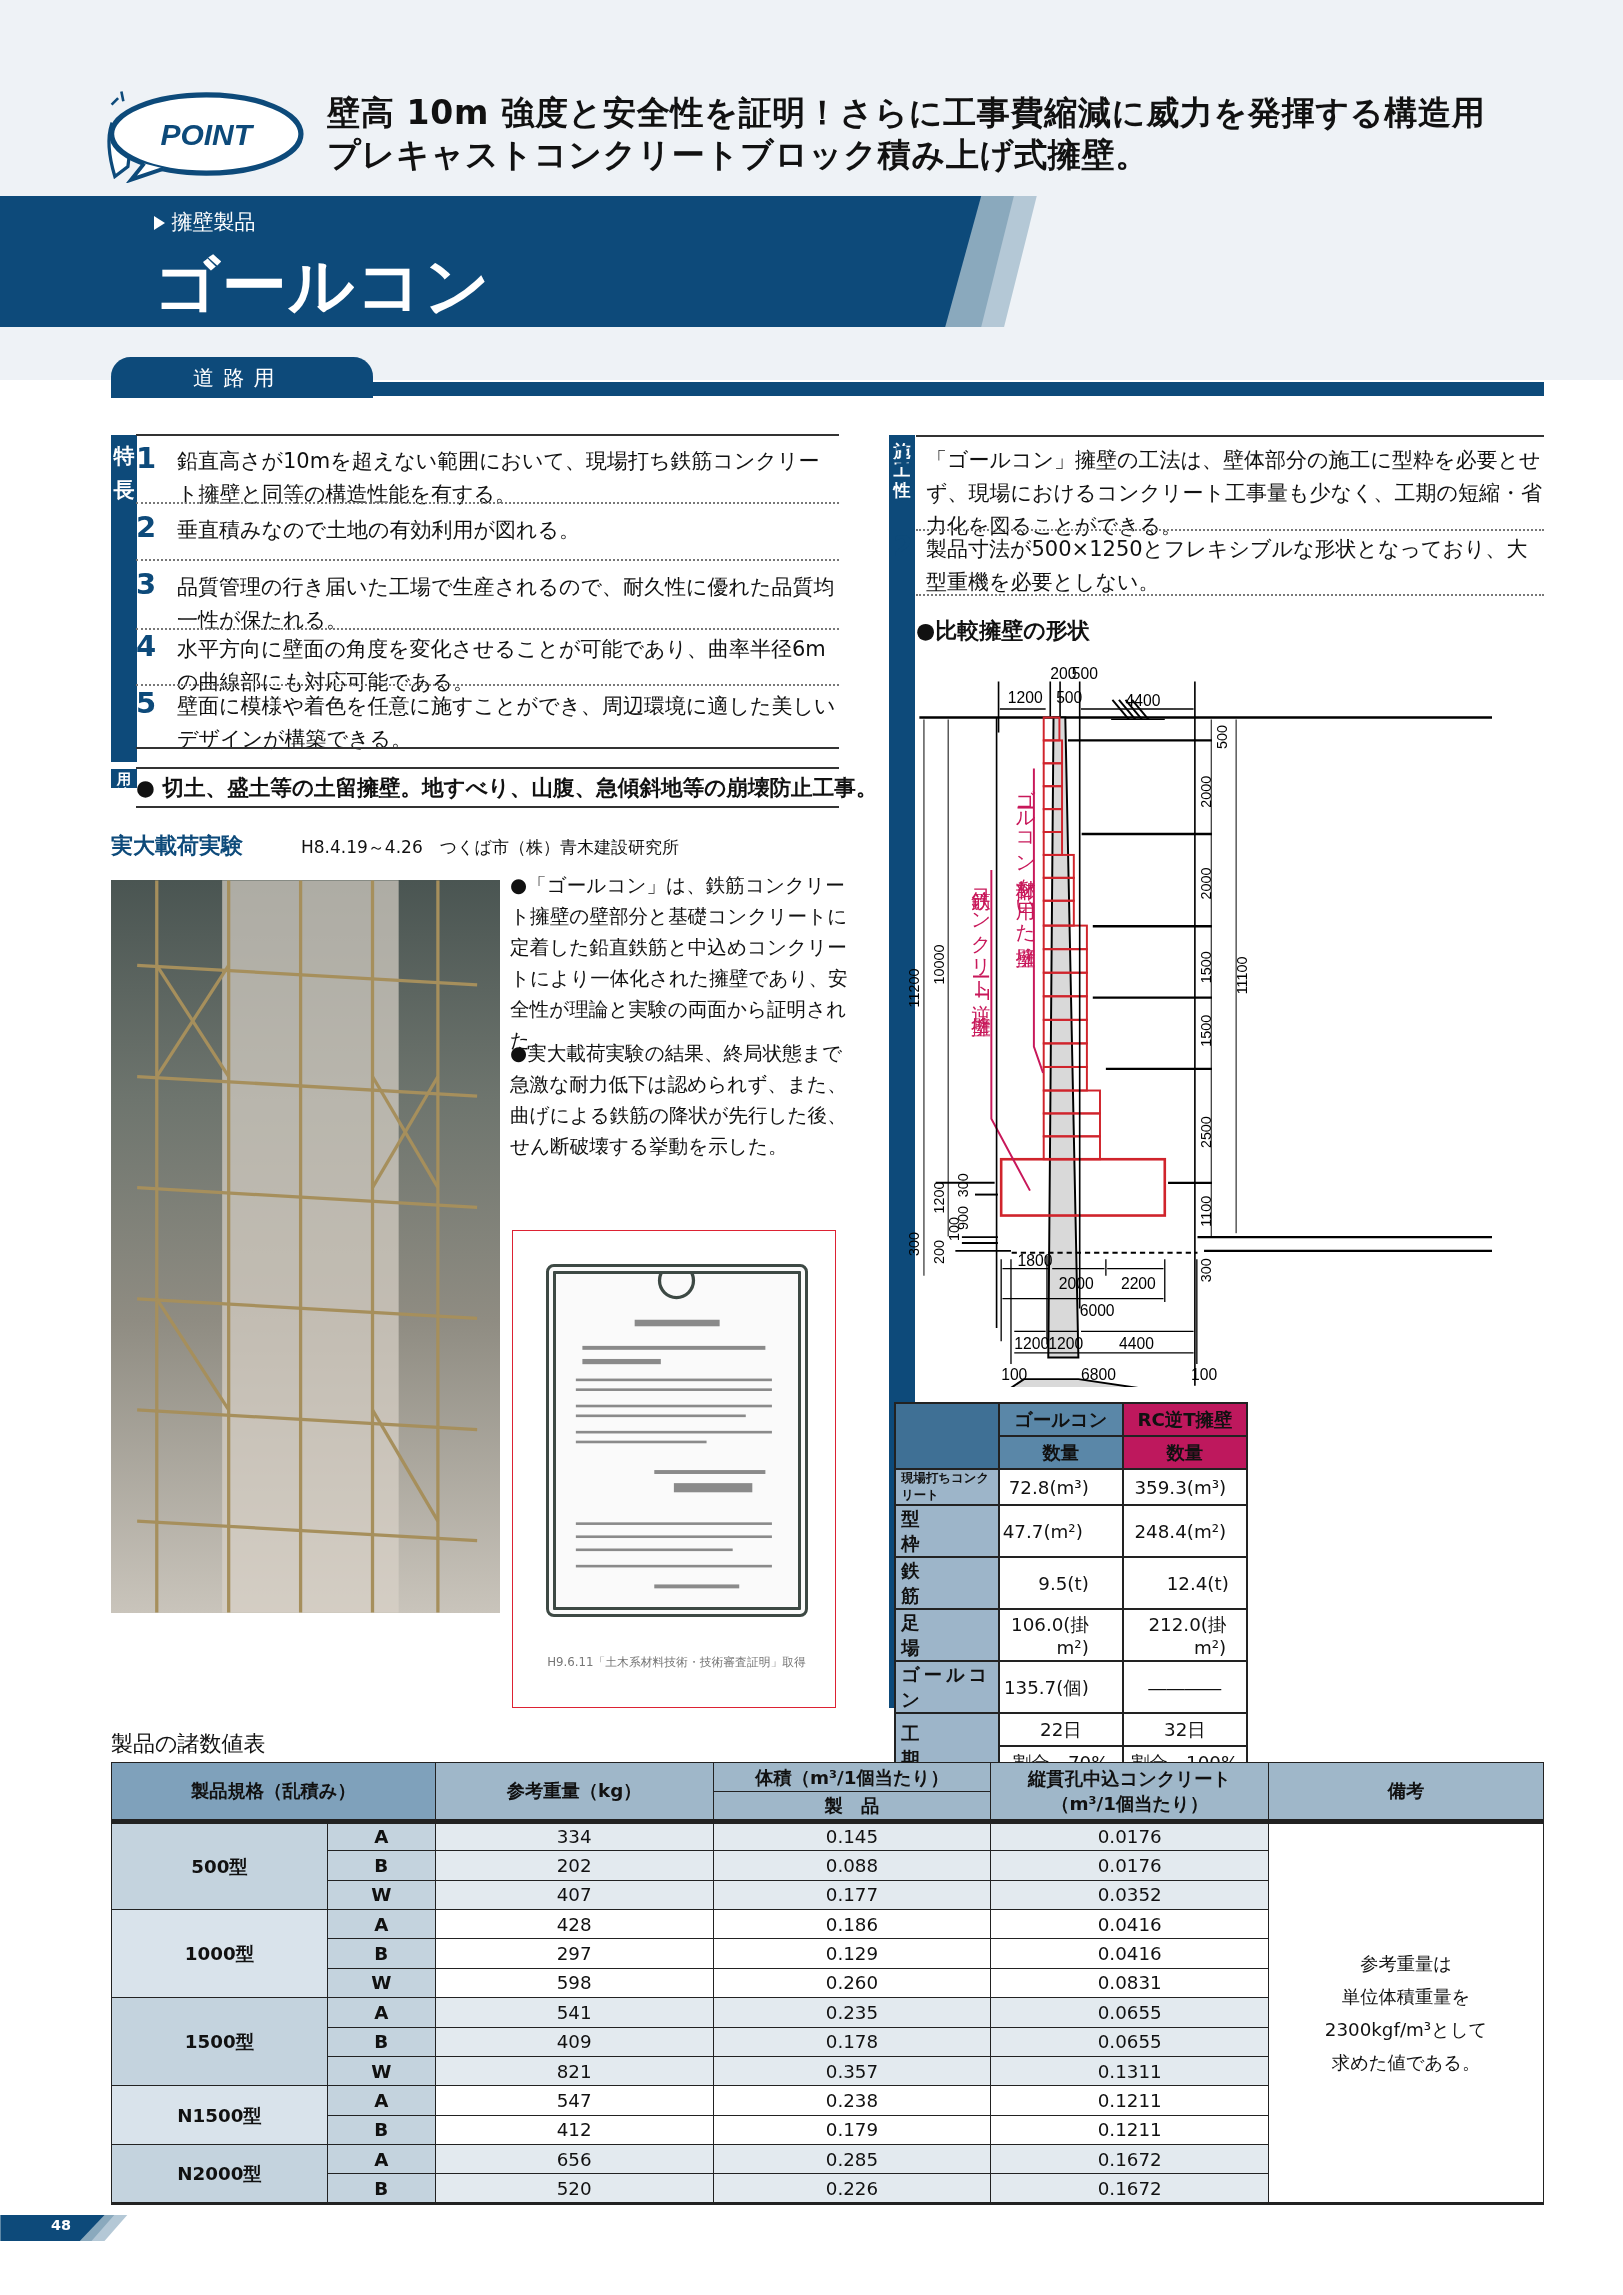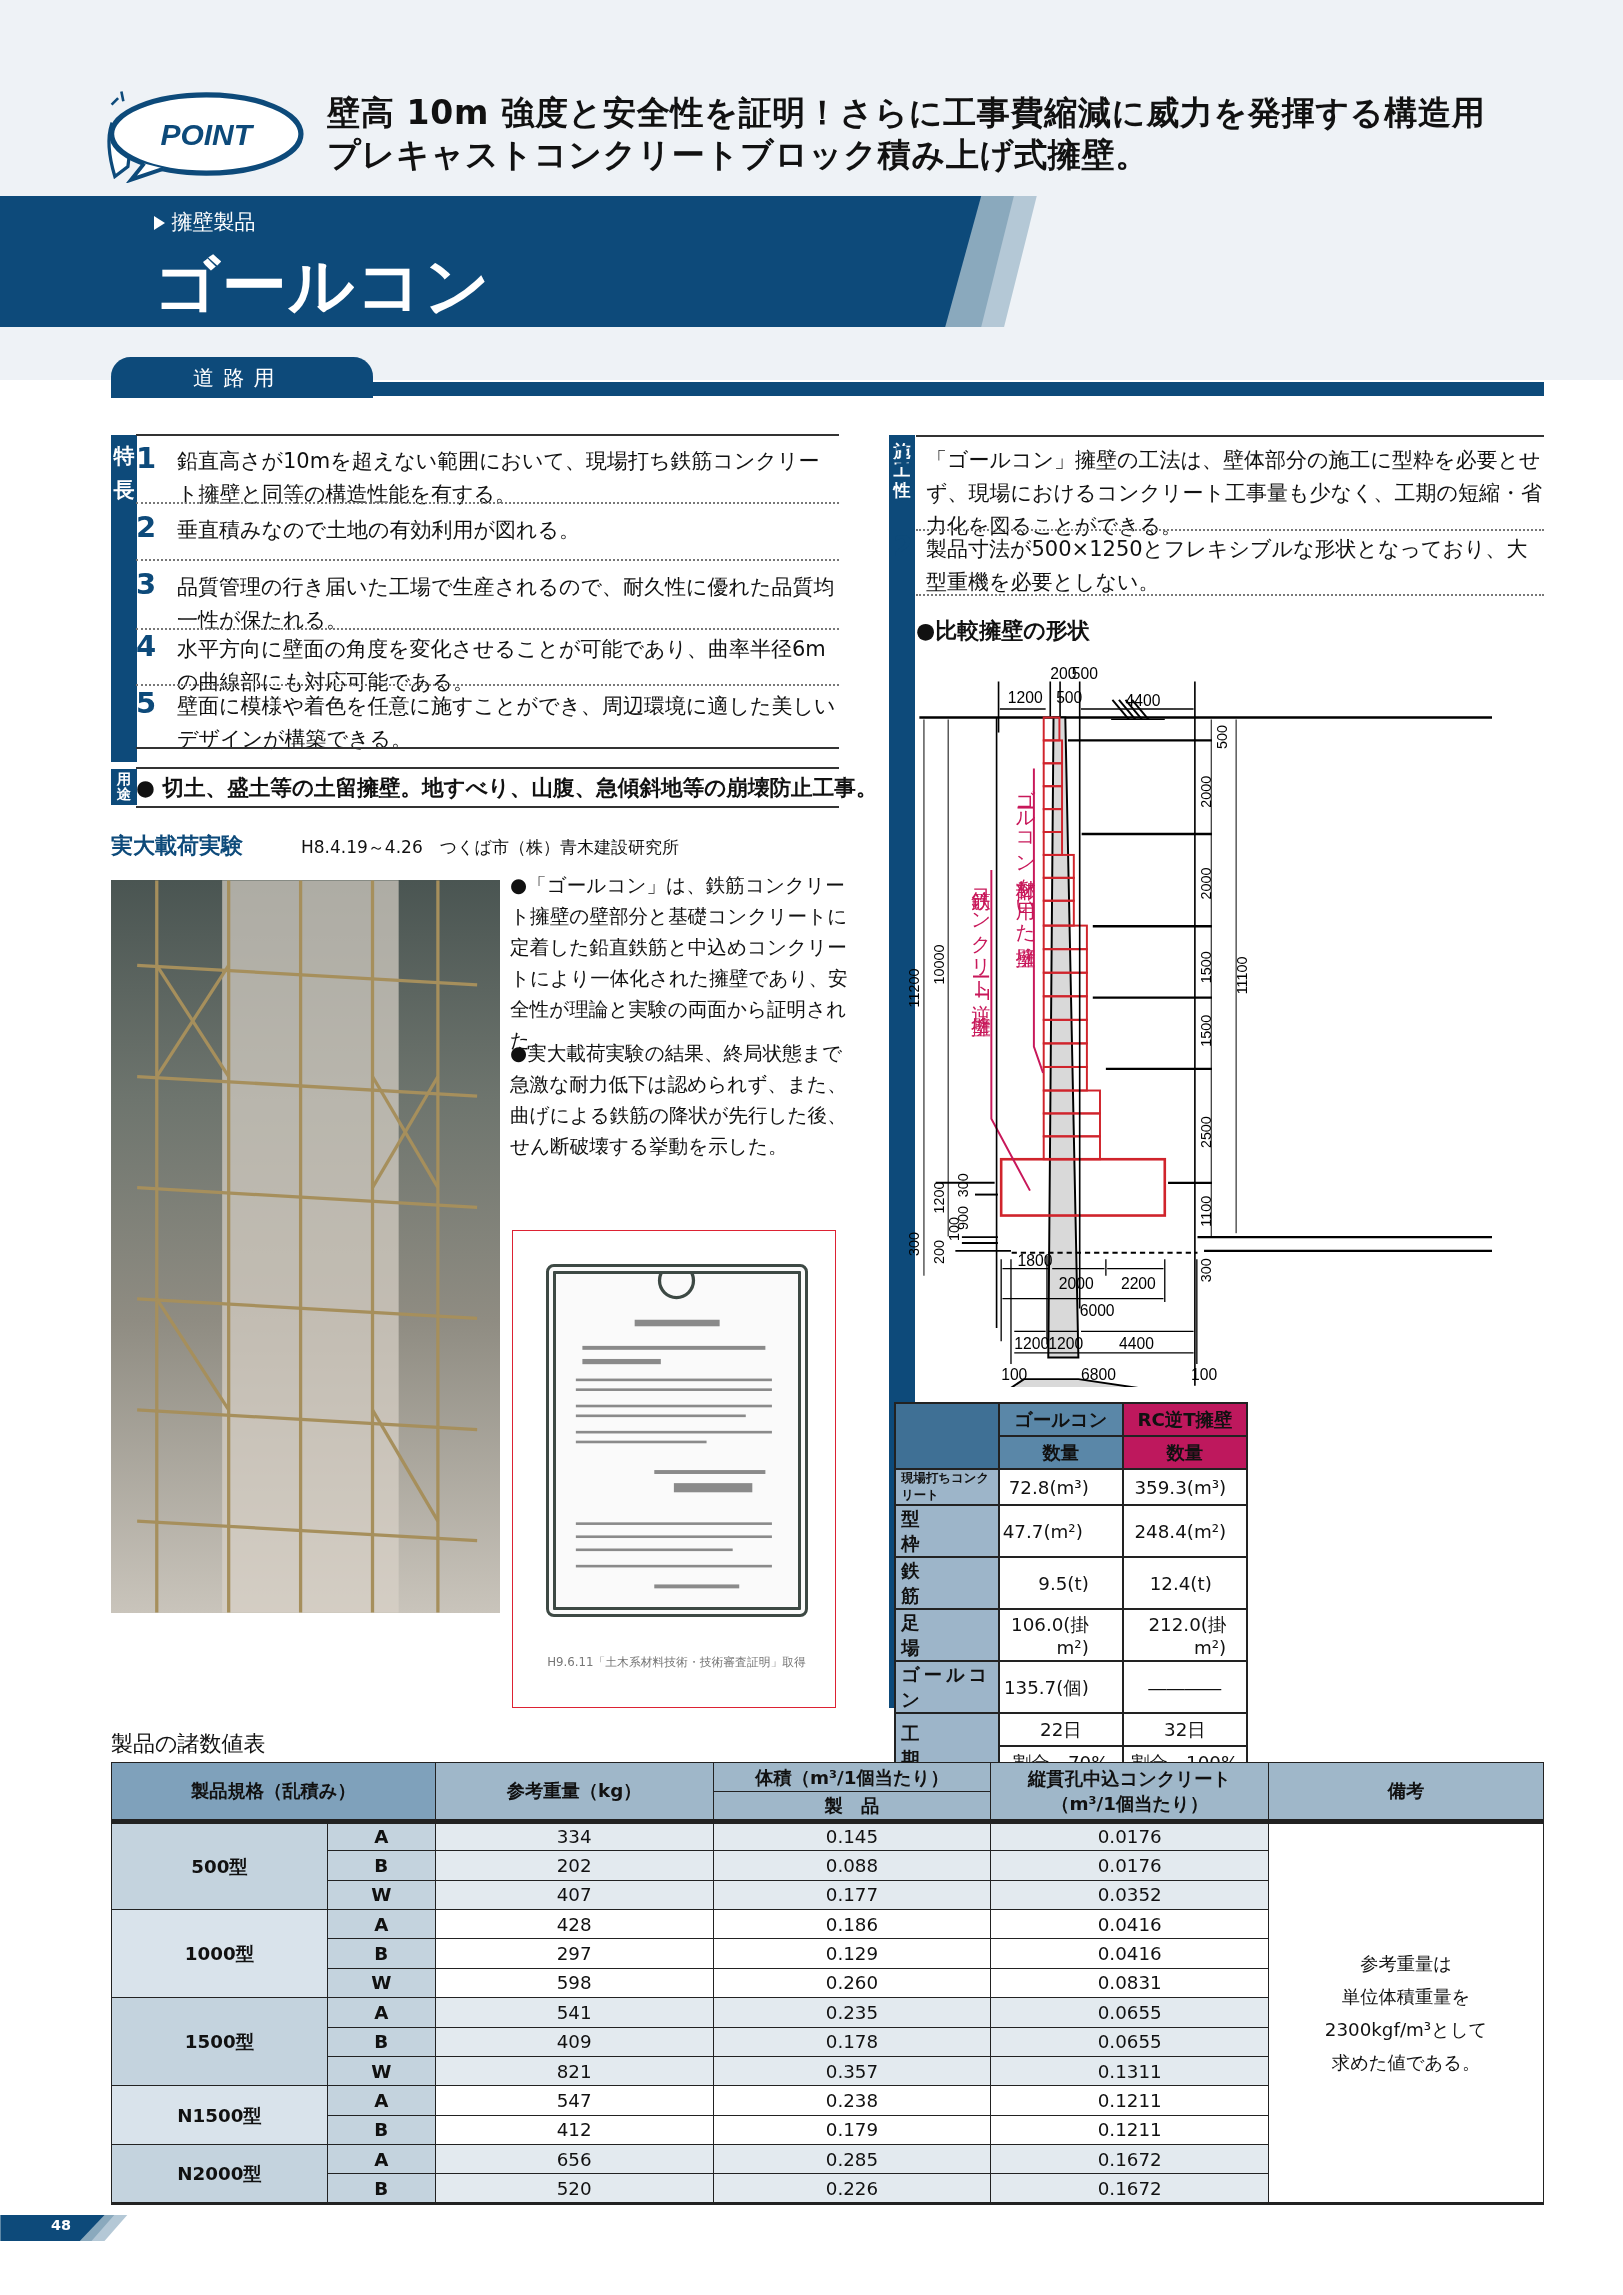--- a/index.html
+++ b/index.html
@@ -122,21 +122,21 @@
       <span class="num">4</span>
       <div class="txt">水平方向に壁面の角度を変化させることが可能であり、曲率半径6mの曲線部にも対応可能である。</div>
     </div>
   <div class="hr dot" style="left:136px;top:684px;width:703px"></div>
   <div class="feat" style="top:690px">
       <span class="num">5</span>
       <div class="txt">壁面に模様や着色を任意に施すことができ、周辺環境に適した美しいデザインが構築できる。</div>
     </div>
   <div class="hr solid" style="left:136px;top:747px;width:703px"></div>
 
-  <div class="sidelabel" style="left:111px;top:769px;height:36px;font-size:14.4px;line-height:15.7px;padding-top:2.6px">用途</div>
+  <div class="sidelabel" style="left:111px;top:769px;height:19px;font-size:14.4px;line-height:15.7px;padding-top:2.6px">用途</div>
   <div class="hr solid" style="left:136px;top:767px;width:703px"></div>
   <div class="usage">● 切土、盛土等の土留擁壁。地すべり、山腹、急傾斜地等の崩壊防止工事。</div>
   <div class="hr solid" style="left:136px;top:806px;width:703px"></div>
 
   <div class="exp-title">実大載荷実験</div>
   <div class="exp-date">H8.4.19～4.26　つくば市（株）青木建設研究所</div>
   <div class="photo">
     <svg width="389" height="733" viewBox="0 0 595 1120">
       <rect x="170" y="0" width="270" height="1120" fill="#d8d2c8" opacity="0.7"></rect>
       <g stroke="#a68f5c" stroke-width="5" fill="none">
@@ -362,21 +362,21 @@
       <td class="val" style="padding-right:19.6px">359.3(m³)</td>
     </tr>
     <tr>
       <td class="rl">型　　　　枠</td>
       <td class="val" style="">47.7(m²)</td>
       <td class="val" style="padding-right:19.6px">248.4(m²)</td>
     </tr>
     <tr>
       <td class="rl">鉄　　　　筋</td>
       <td class="val" style="padding-right:33px">9.5(t)</td>
-      <td class="val" style="padding-right:34px">12.4(t)</td>
+      <td class="val" style="padding-right:17px">12.4(t)</td>
     </tr>
     <tr>
       <td class="rl">足　　　　場</td>
       <td class="val" style="padding-right:33px">106.0(掛m²)</td>
       <td class="val" style="padding-right:19.6px">212.0(掛m²)</td>
     </tr>
     <tr>
       <td class="rl" style="letter-spacing:3.9px">ゴールコン</td>
       <td class="val" style="padding-right:33px">135.7(個)</td>
       <td class="ctr">――――</td>

